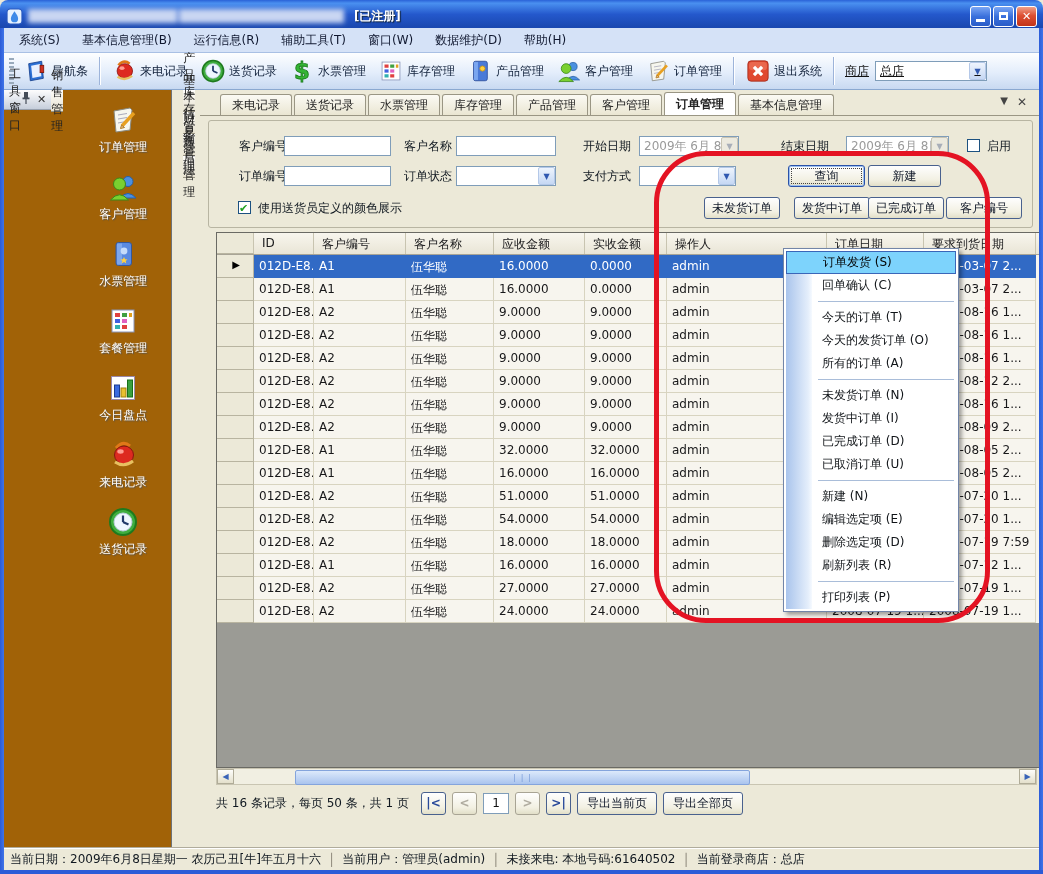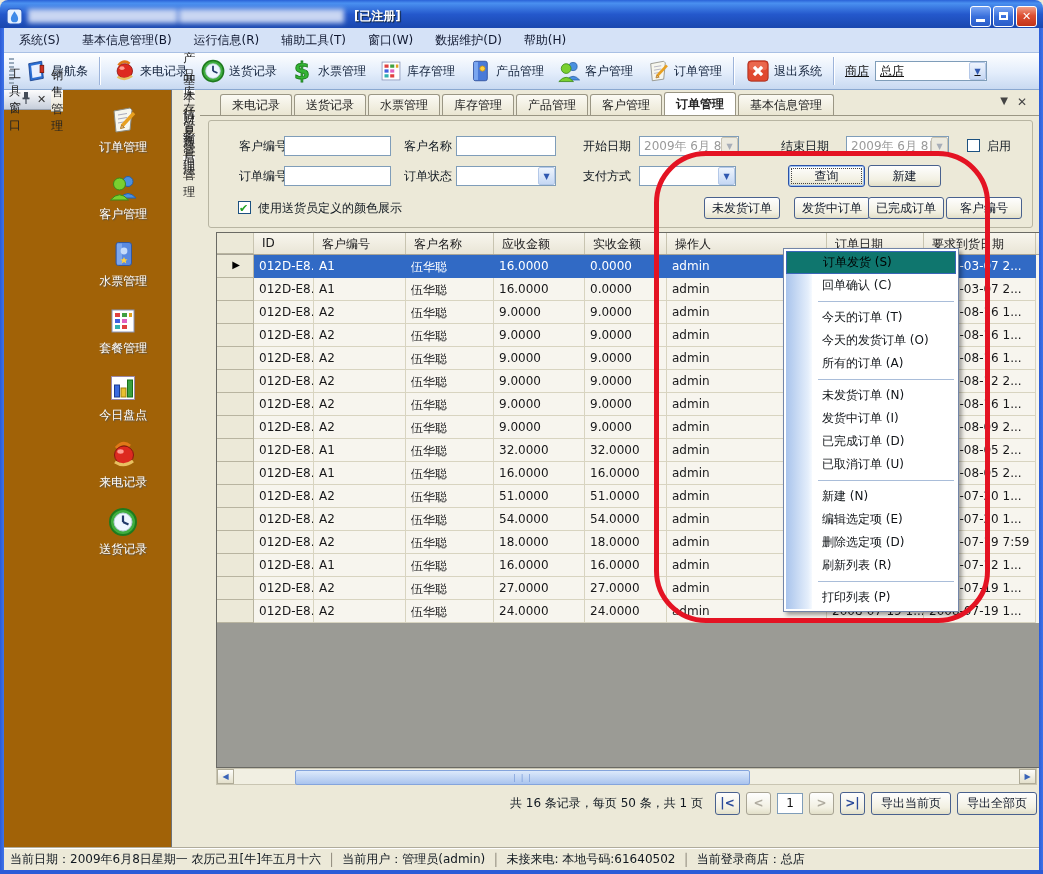--- a/index.html
+++ b/index.html
@@ -99,41 +99,41 @@
 
   
   .hscroll { position:absolute; left:16px; top:678px; width:821px; height:17px; background:#f1efe2;
     border:1px solid #c9c5b2; display:flex; align-items:center; }
   .sarr { width:17px; height:15px; background:linear-gradient(180deg,#fdfdfa,#e4e0cc); border:1px solid #b0ac98;
     color:#3a64b8; font-size:8px; display:flex; align-items:center; justify-content:center; }
   .sthumb { position:absolute; left:78px; top:1px; width:455px; height:15px; border:1px solid #84a4dc; border-radius:2px;
     background:linear-gradient(180deg,#dce9fb,#aac4ee); display:flex; align-items:center; justify-content:center; }
   .sthumb .gripv { color:#7a9cd8; font-size:8px; letter-spacing:1px; }
   .pager { position:absolute; left:16px; top:700px; width:821px; height:26px;
-    display:flex; align-items:center; justify-content:flex-end; gap:6px; }
+    display:flex; align-items:center; gap:6px; }
   .pager .summary { color:#101820; margin-right:6px; }
   .pbtn { min-width:25px; height:23px; border:1px solid #49618e; border-radius:3px; text-align:center; line-height:21px;
     background:linear-gradient(180deg,#fefefe,#f2f0e2 70%,#e2dfc8); color:#2a4a9a; font-weight:bold; }
   .pbtn.disabled { color:#b0aca0; border-color:#a8a494; }
   .pnum { width:26px; height:21px; background:#fff; border:1px solid #7F9DB9; text-align:center; line-height:19px; }
   .ebtn { height:23px; padding:0 9px; border:1px solid #49618e; border-radius:3px; line-height:21px;
     background:linear-gradient(180deg,#fefefe,#f2f0e2 70%,#e2dfc8); color:#101828; }
 
   
   .statusbar { position:absolute; left:4px; top:848px; width:1035px; height:22px; background:#ECE9D8;
     border-top:1px solid #fff; box-shadow:0 -1px 0 #b0ac9c; display:flex; align-items:center; padding-left:6px; color:#101820; white-space:nowrap; }
   .statusbar .sep { color:#8a8678; margin:0 7px; }
 
   
   .ctx-menu { position:absolute; left:783px; top:248px; width:176px; z-index:40;
     background:#fff; border:1px solid #7285a8; box-shadow:3px 3px 4px rgba(0,0,0,.35); padding:2px; }
   .ctx-menu::before { content:""; position:absolute; left:2px; top:2px; bottom:2px; width:26px;
     background:linear-gradient(90deg,#a9c4ec,#e4eefb 85%,#f6faff); }
   .cm-item { position:relative; height:23px; line-height:23px; padding-left:36px; color:#101418; white-space:nowrap; }
-  .cm-item.hl { background:#0f766e; border:1px solid #3a66b8; line-height:21px; color:#000; }
+  .cm-item.hl { background:#7dd3fc; border:1px solid #3a66b8; line-height:21px; color:#000; }
   .cm-sep { position:relative; height:9px; }
   .cm-sep::after { content:""; position:absolute; left:32px; right:2px; top:4px; height:1px; background:#a9bdd9; }
 
   
   .annotation { position:absolute; left:654px; top:151px; width:336px; height:472px;
     border:5px solid #e41323; border-radius:52px; z-index:60; pointer-events:none; }
 </style>
 </head>
 <body>
 

